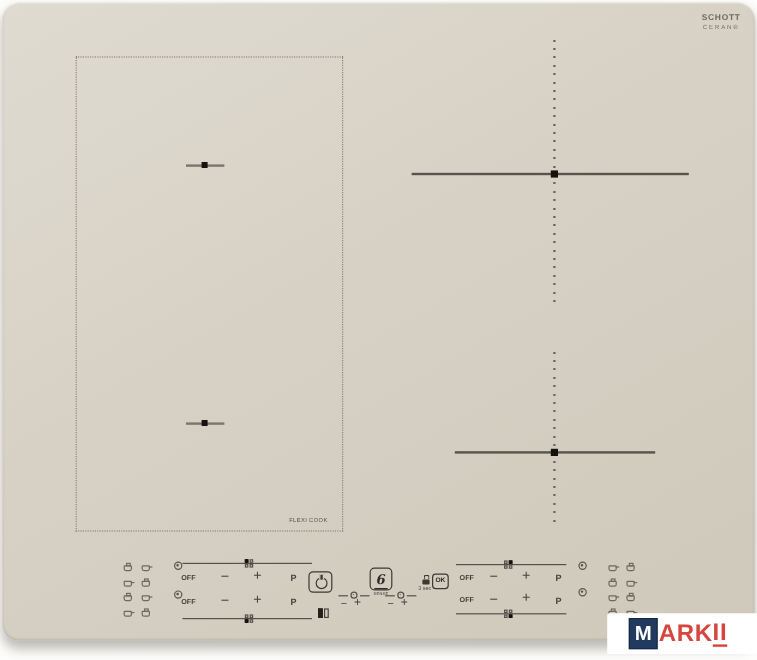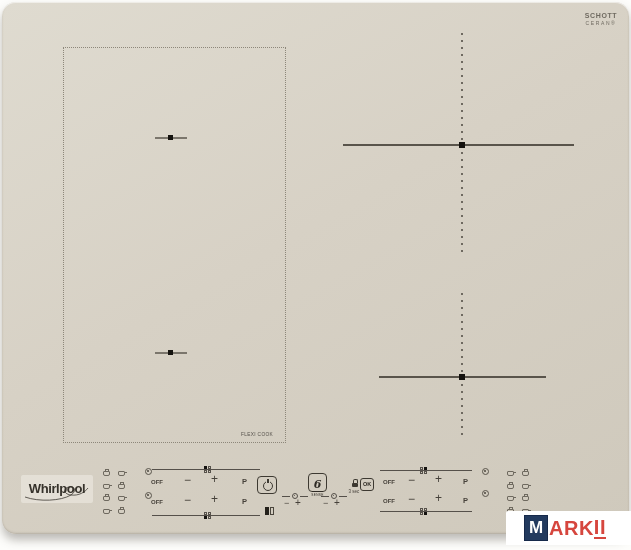--- a/index.html
+++ b/index.html
@@ -94,26 +94,20 @@
       </div>
 
     <div class="hline" style="left:341px;top:142px;width:231px;"></div>
     <div class="vdots" style="left:459px;top:31px;height:222px;"></div>
     <div class="csq" style="left:457px;top:139.5px;"></div>
 
     <div class="hline" style="left:377px;top:374px;width:167px;"></div>
     <div class="vdots" style="left:459px;top:291px;height:142px;"></div>
     <div class="csq" style="left:457px;top:371.5px;"></div>
 
-    <div class="wp-plate">
-      <div class="wp-text">Whirlpool</div>
-      <svg class="wp-swirl" width="72" height="28" viewBox="0 0 72 28">
-        <path d="M4 22 C 18 27 40 26 50 20 C 56 16 54 11 48 12 C 42 13 42 19 50 20 C 58 21 64 17 67 13" stroke="#36322b" stroke-width="0.9" fill="none" opacity="0.85"></path>
-      </svg>
-    </div>
 
     <div class="fn-grid" style="left:100px;top:467px;">
       <span class="fn"></span>
       <span class="fn alt"></span>
       <span class="fn alt"></span>
       <span class="fn"></span>
       <span class="fn"></span>
       <span class="fn alt"></span>
       <span class="fn alt"></span>
       <span class="fn"></span>

